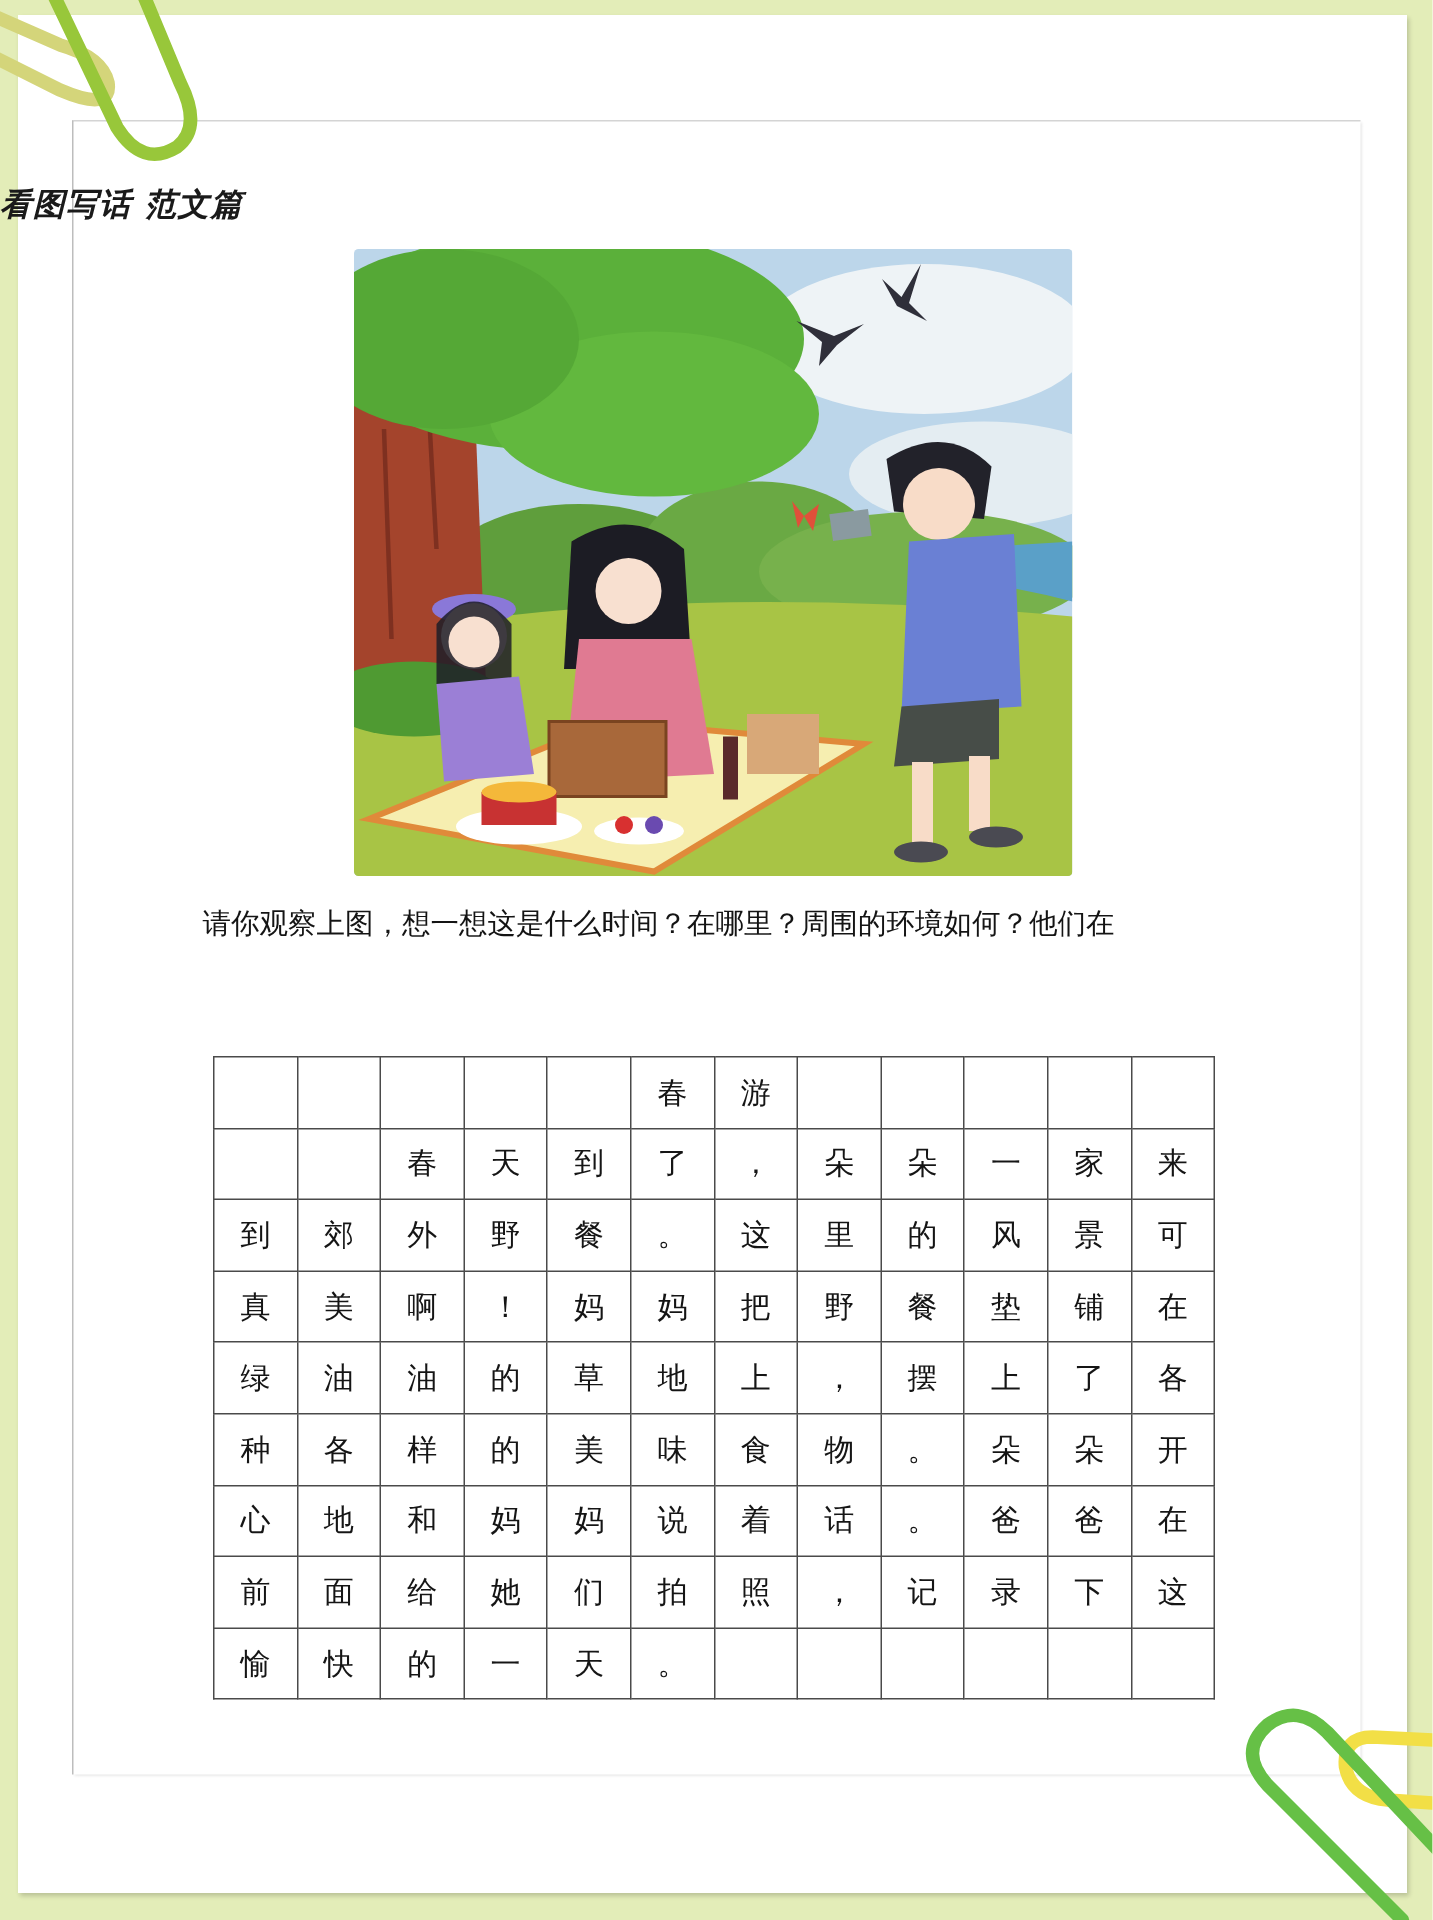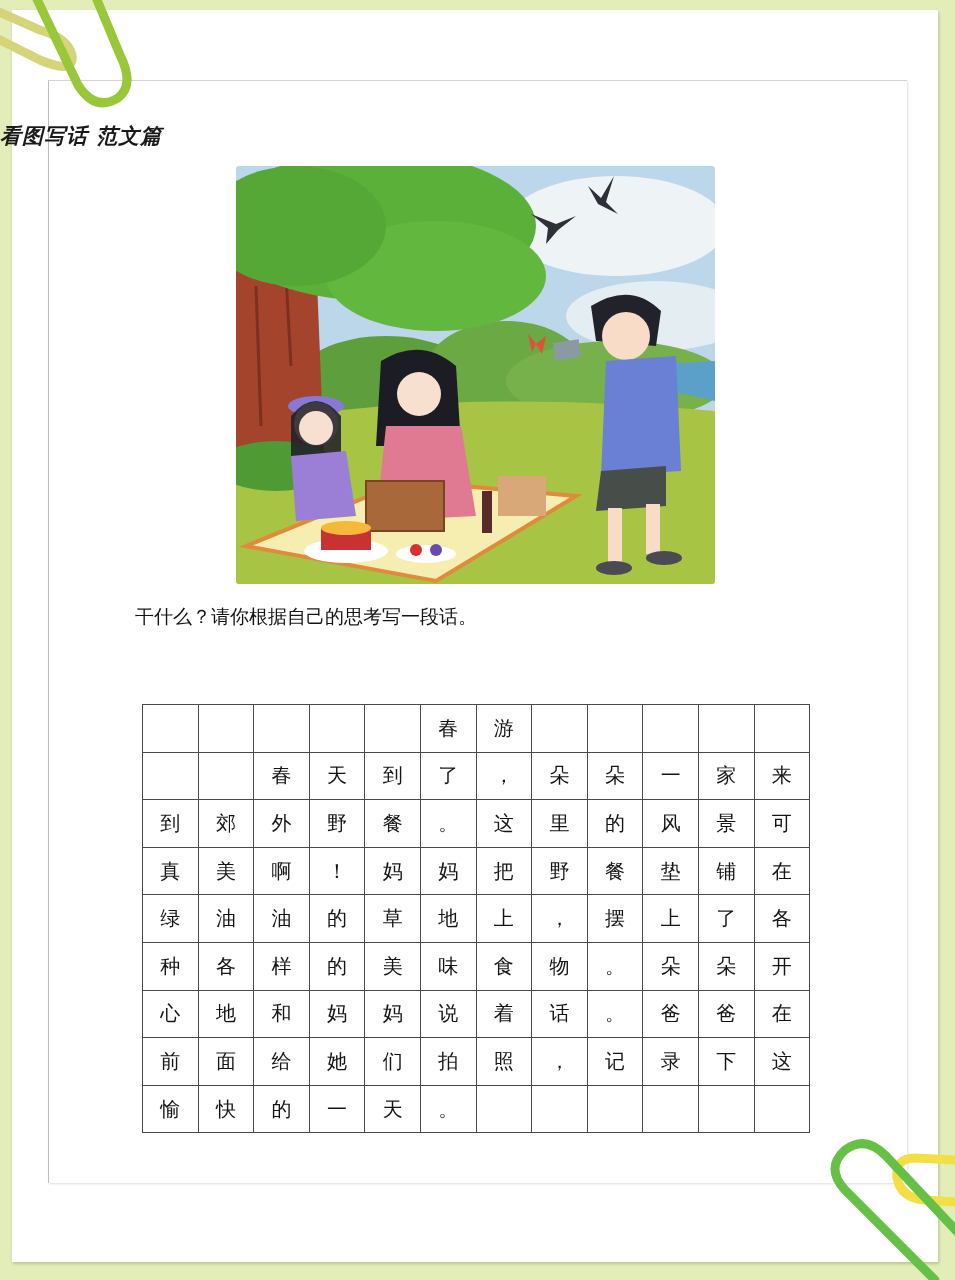--- a/index.html
+++ b/index.html
@@ -122,21 +122,21 @@
     <rect x="372" y="342" width="14" height="55" fill="#f8dcc8"></rect>
     <rect x="410" y="338" width="14" height="50" fill="#f8dcc8"></rect>
     <ellipse cx="378" cy="402" rx="18" ry="7" fill="#4a4a52"></ellipse>
     <ellipse cx="428" cy="392" rx="18" ry="7" fill="#4a4a52"></ellipse>
 
     <path d="M 300 178 L 292 168 L 296 186 Z M 300 178 L 310 170 L 306 188 Z" fill="#e0503a"></path>
   </svg>
 </div>
 
 <div class="prompt">
-  <div>干什么？请你根据自己的思考写一段话。</div>
+  <div>请你观察上图，想一想这是什么时间？在哪里？周围的环境如何？他们在</div>
 </div>
 
 <table class="grid">
   <tbody id="grid-body">
       <tr>
         <td></td>
         <td></td>
         <td></td>
         <td></td>
         <td></td>

